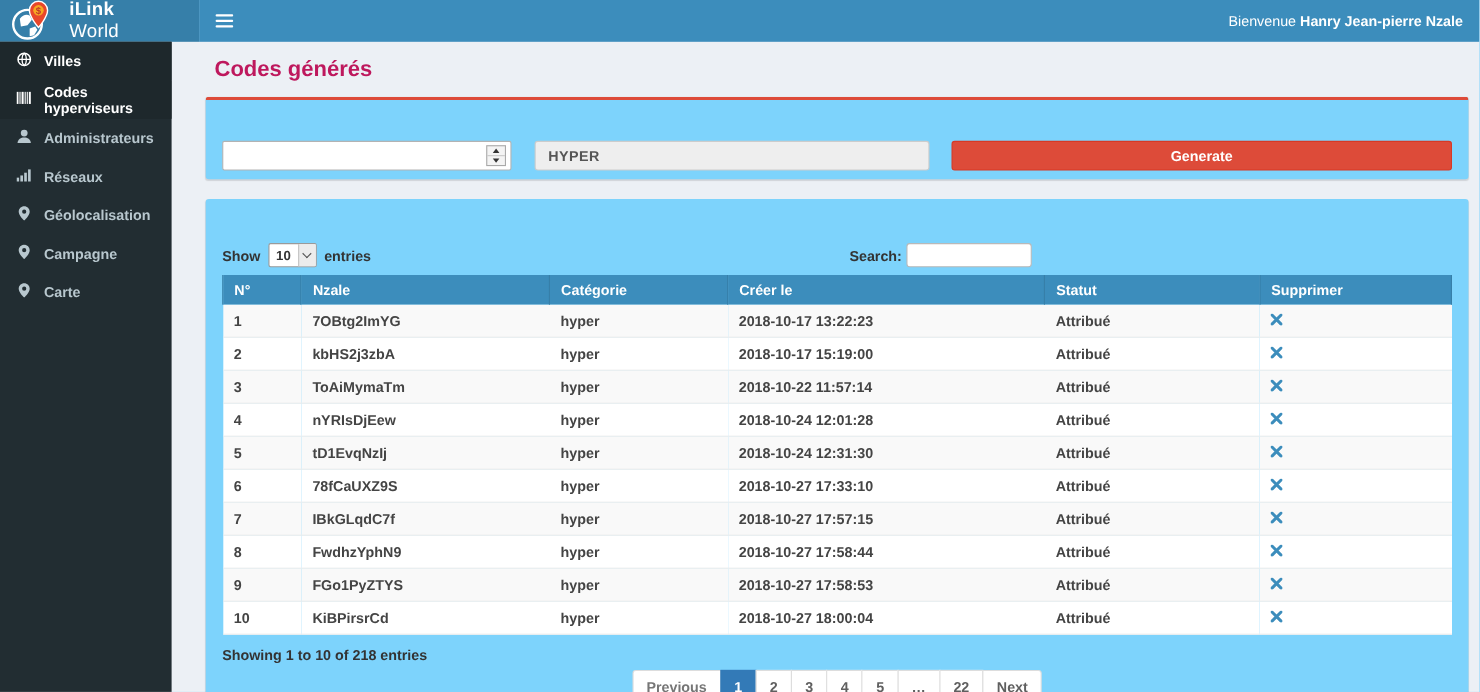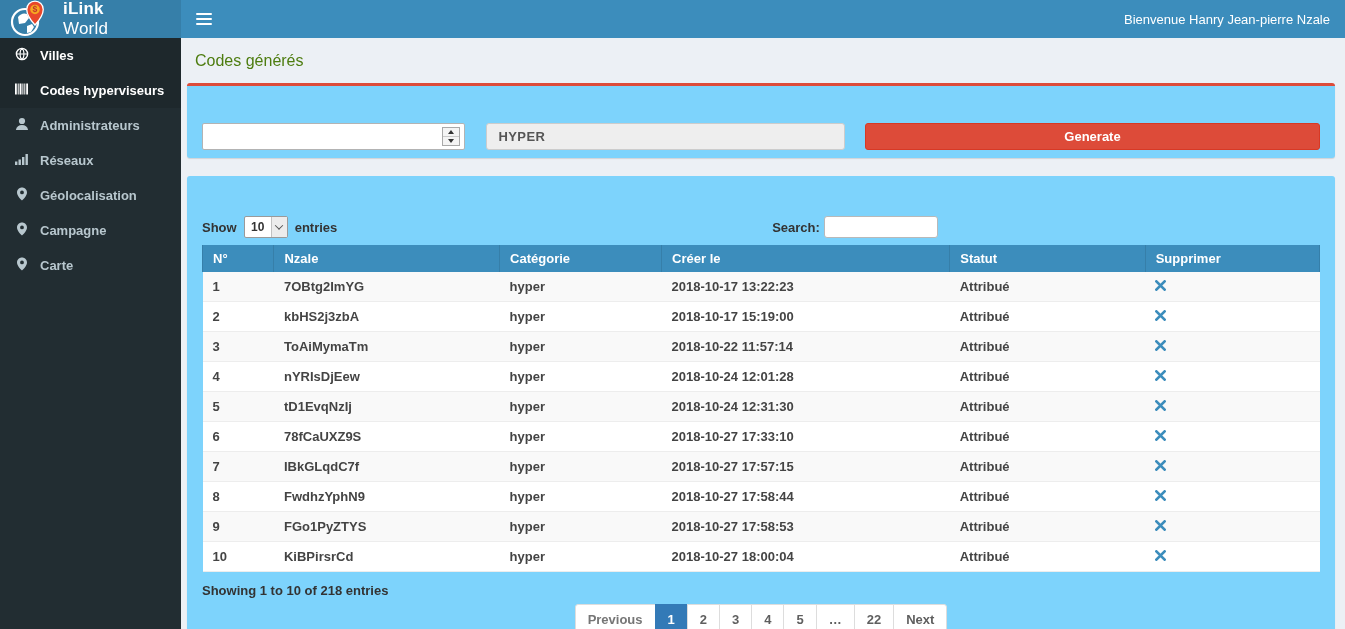--- a/index.html
+++ b/index.html
@@ -23,36 +23,36 @@
   .logo-text { font-size:17px; margin-left:12px; letter-spacing:.2px; }
   .logo-text b { font-weight:700; }
   .logo-text span { font-weight:300;margin-left:32px; }
   .navbar {
     flex:1; background:#3c8dbc; display:flex; align-items:center;
     justify-content:space-between; padding:0 15px;
   }
   .hamburger { width:16px; cursor:pointer; }
   .hamburger i { display:block; height:2px; background:#fff; margin:3px 0; border-radius:1px; }
   .welcome { color:#fff; font-size:13px; }
-  .welcome b { font-weight:400; }
+  .welcome b { font-weight:700; }
   
   .sidebar {
-    position:absolute; left:0; top:38px; bottom:0; width:181px;
+    position:absolute; left:0; top:38px; bottom:0; width:156px;
     background:#222d32;
   }
   .side-item {
     height:35px; display:flex; align-items:center; gap:11px;
     padding:0 15px; color:#b8c7ce; font-weight:600; font-size:13px;
     cursor:pointer;
   }
   .side-item.active { background:#1e282c; color:#fff; }
   .side-item svg { width:14px; height:14px; flex-shrink:0; }
   
   .main { position:absolute; left:181px; top:38px; right:0; bottom:0; padding:14px 10px 0 6px; }
-  .page-title { font-size:16px; font-weight:400; color:#4d7c0f; margin:0 0 13px 8px; }
+  .page-title { font-size:20px; font-weight:700; color:#be185d; margin:0 0 13px 8px; }
   .panel { background:#7dd3fc; border-radius:3px; box-shadow:0 1px 1px rgba(0,0,0,.12); }
   .form-panel { border-top:3px solid #dd4b39; padding:37px 15px 8px; margin-bottom:18px; }
   .form-row { display:flex; justify-content:space-between; height:27px; }
   .num-wrap { width:263px; position:relative; background:#fff; border:1px solid #b3b3b3; border-radius:2px; }
   .num-input { width:100%; height:100%; border:none; outline:none; padding:0 26px 0 8px; font-size:13px; background:transparent; }
   .spinner {
     position:absolute; right:4px; top:3px; bottom:3px; width:18px;
     border:1px solid #a9a9a9; display:flex; flex-direction:column; background:#f4f4f4;
   }
   .spin-btn { flex:1; display:flex; align-items:center; justify-content:center; cursor:pointer; }

